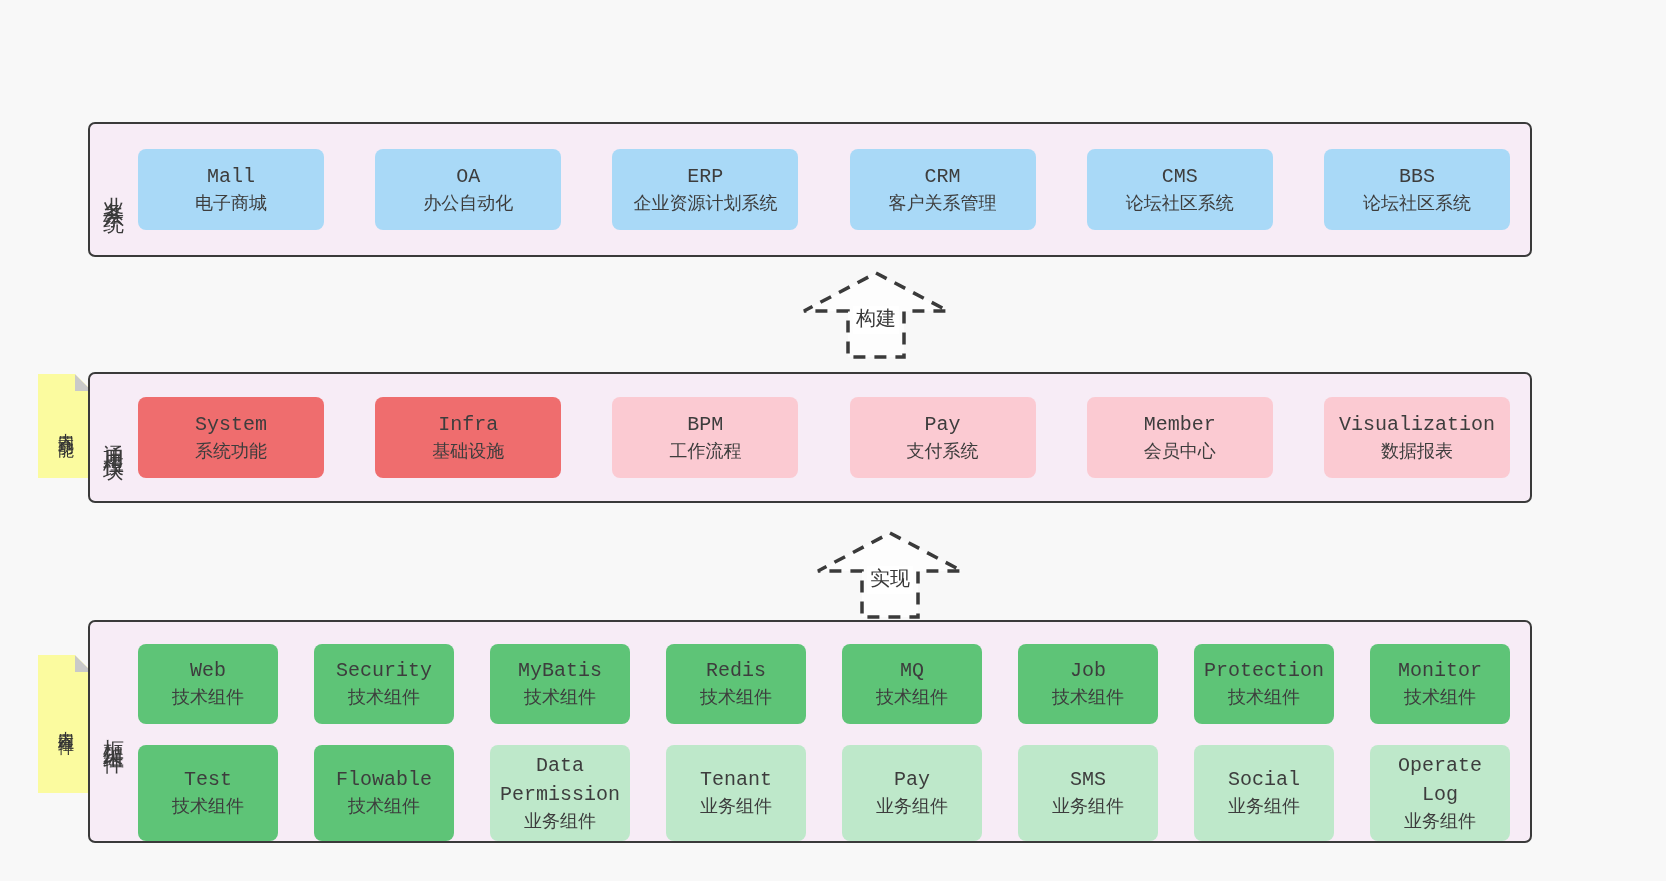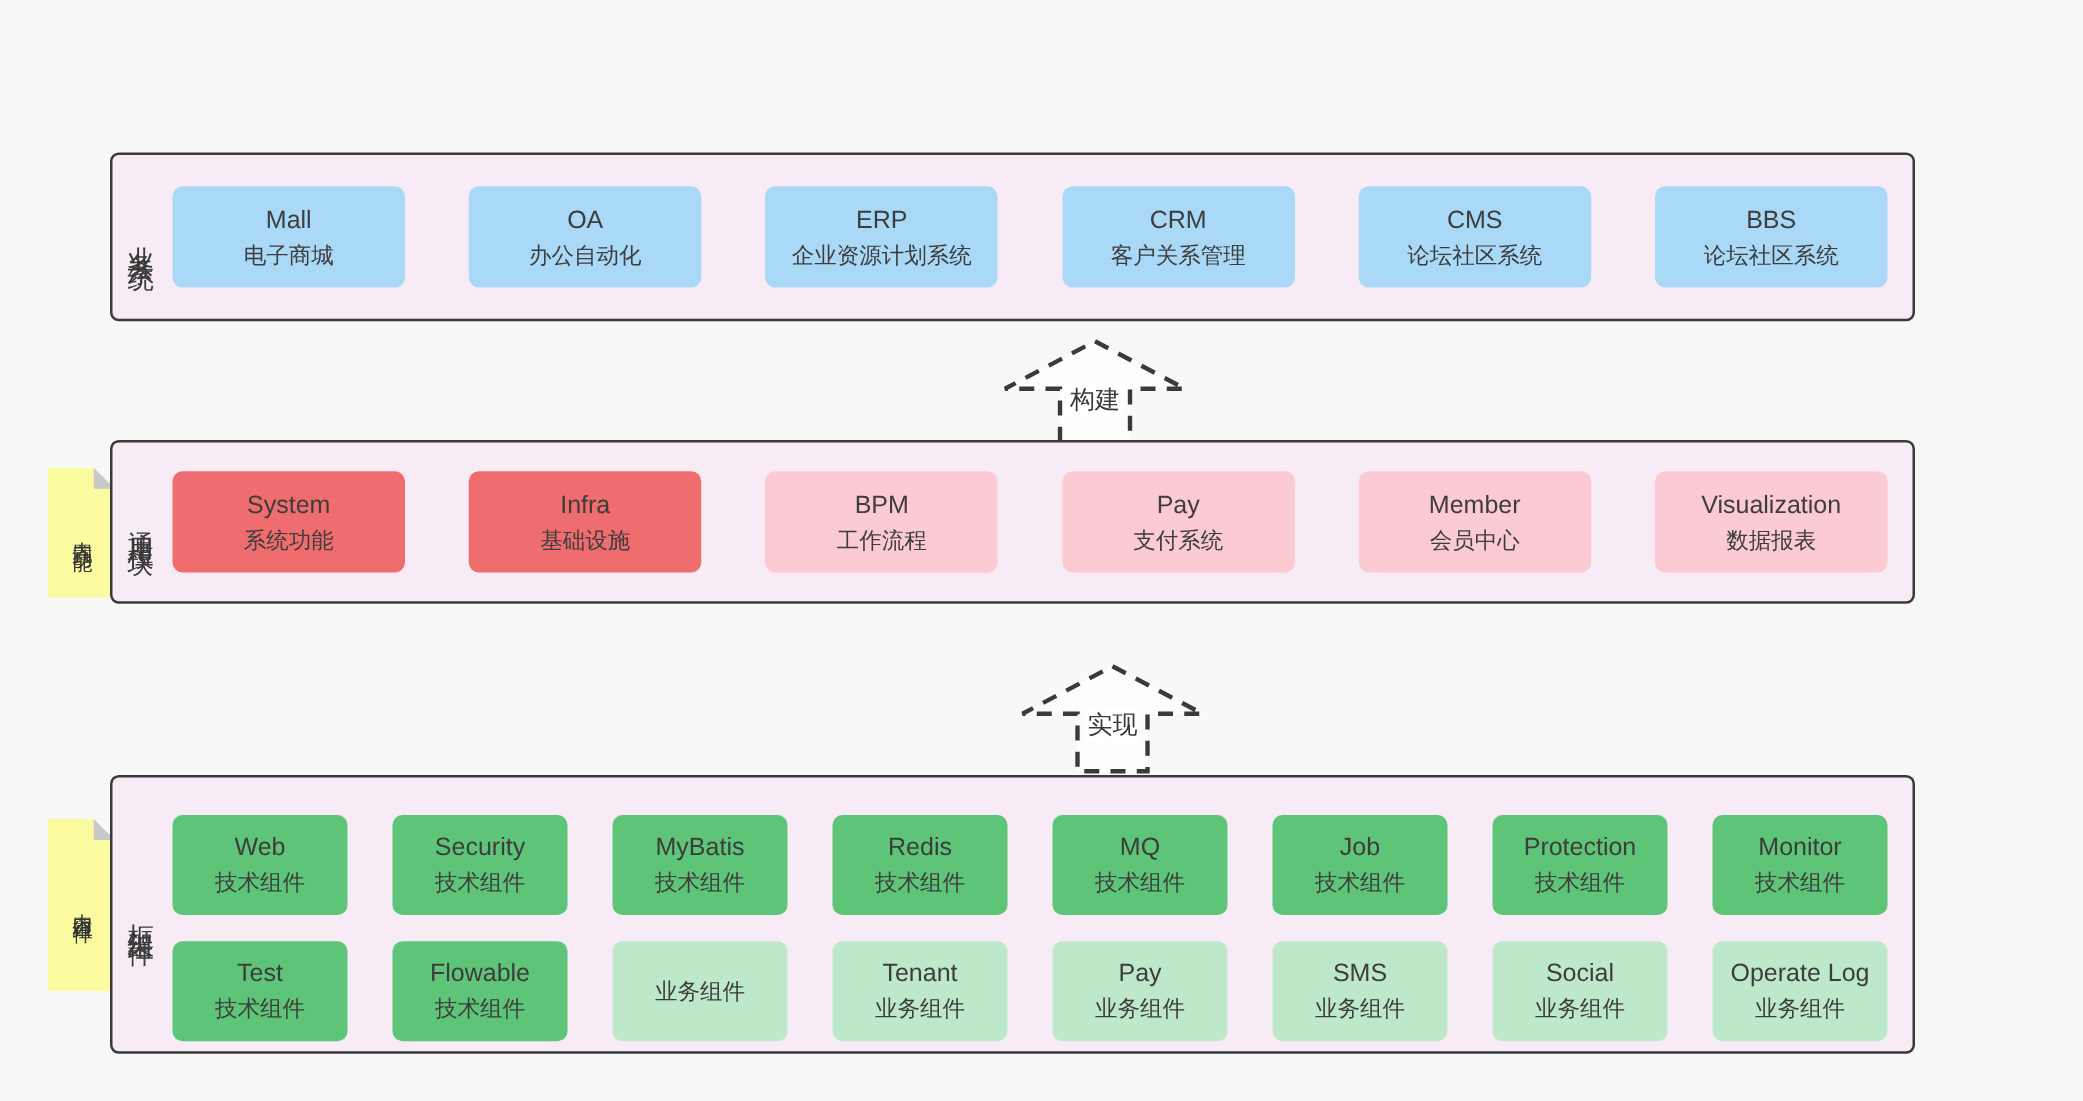--- a/index.html
+++ b/index.html
@@ -1,29 +1,29 @@
 <!DOCTYPE html>
 <html><head>
 <meta charset="utf-8">
 <style>
   html,body{margin:0;padding:0;background:#f8f8f8;}
   .canvas{
     position:relative;width:1634px;height:881px;overflow:hidden;
     background:#f8f8f8;
-    font-family:Liberation Sans, sans-serif;
+    font-family:Liberation Mono, monospace;
     color:#3d3d3d;
   }
   
   .band{
     position:absolute;left:88px;width:1444px;box-sizing:border-box;
     background:#f7ecf6;border:2.5px solid #3a3a3a;border-radius:7px;
     display:flex;z-index:1;
   }
   .band-business{top:122px;height:135px;}
-  .band-modules{top:352px;height:131px;}
+  .band-modules{top:372px;height:131px;}
   .band-components{top:620px;height:223px;}
   .label-col{width:44px;flex:0 0 44px;display:flex;align-items:center;justify-content:center;}
   .vtext{
     writing-mode:vertical-rl;text-orientation:upright;
     font-size:21px;letter-spacing:5px;color:#3a3a3a;line-height:1;
   }
   .band-boxes{
     flex:1;display:flex;justify-content:space-between;align-items:center;
     padding:0 20px 0 4px;
   }
@@ -204,20 +204,21 @@
 
       <div class="box green">
         <div class="bn">Test</div>
         <div class="bs">技术组件</div>
       </div>
       <div class="box green">
         <div class="bn">Flowable</div>
         <div class="bs">技术组件</div>
       </div>
       <div class="box light">
+        <div class="bn">Data Permission</div>
         <div class="bs">业务组件</div>
       </div>
       <div class="box light">
         <div class="bn">Tenant</div>
         <div class="bs">业务组件</div>
       </div>
       <div class="box light">
         <div class="bn">Pay</div>
         <div class="bs">业务组件</div>
       </div>

